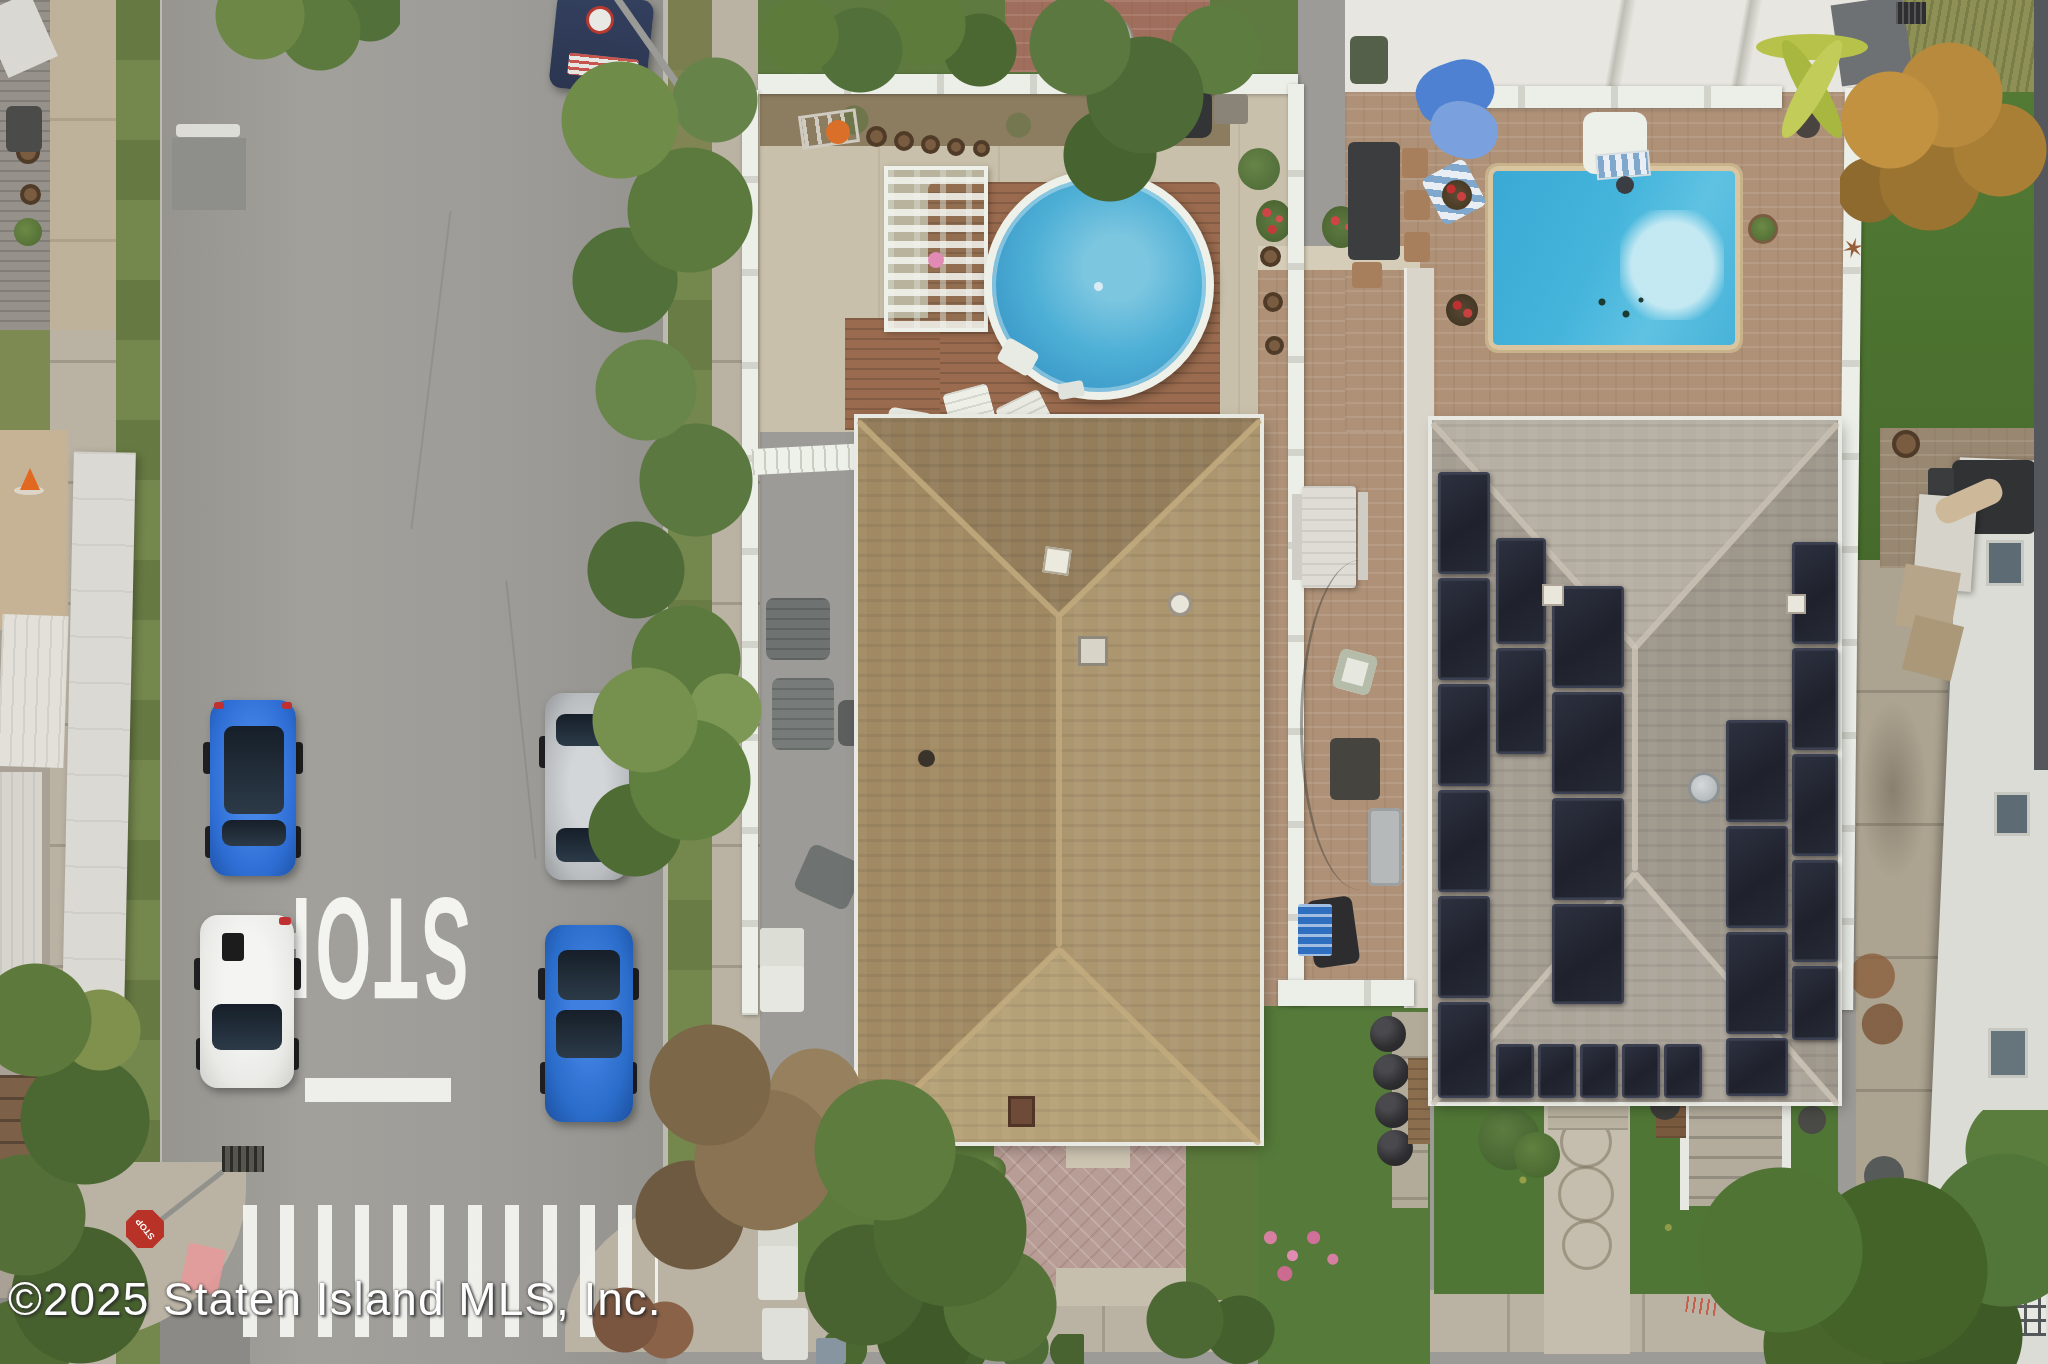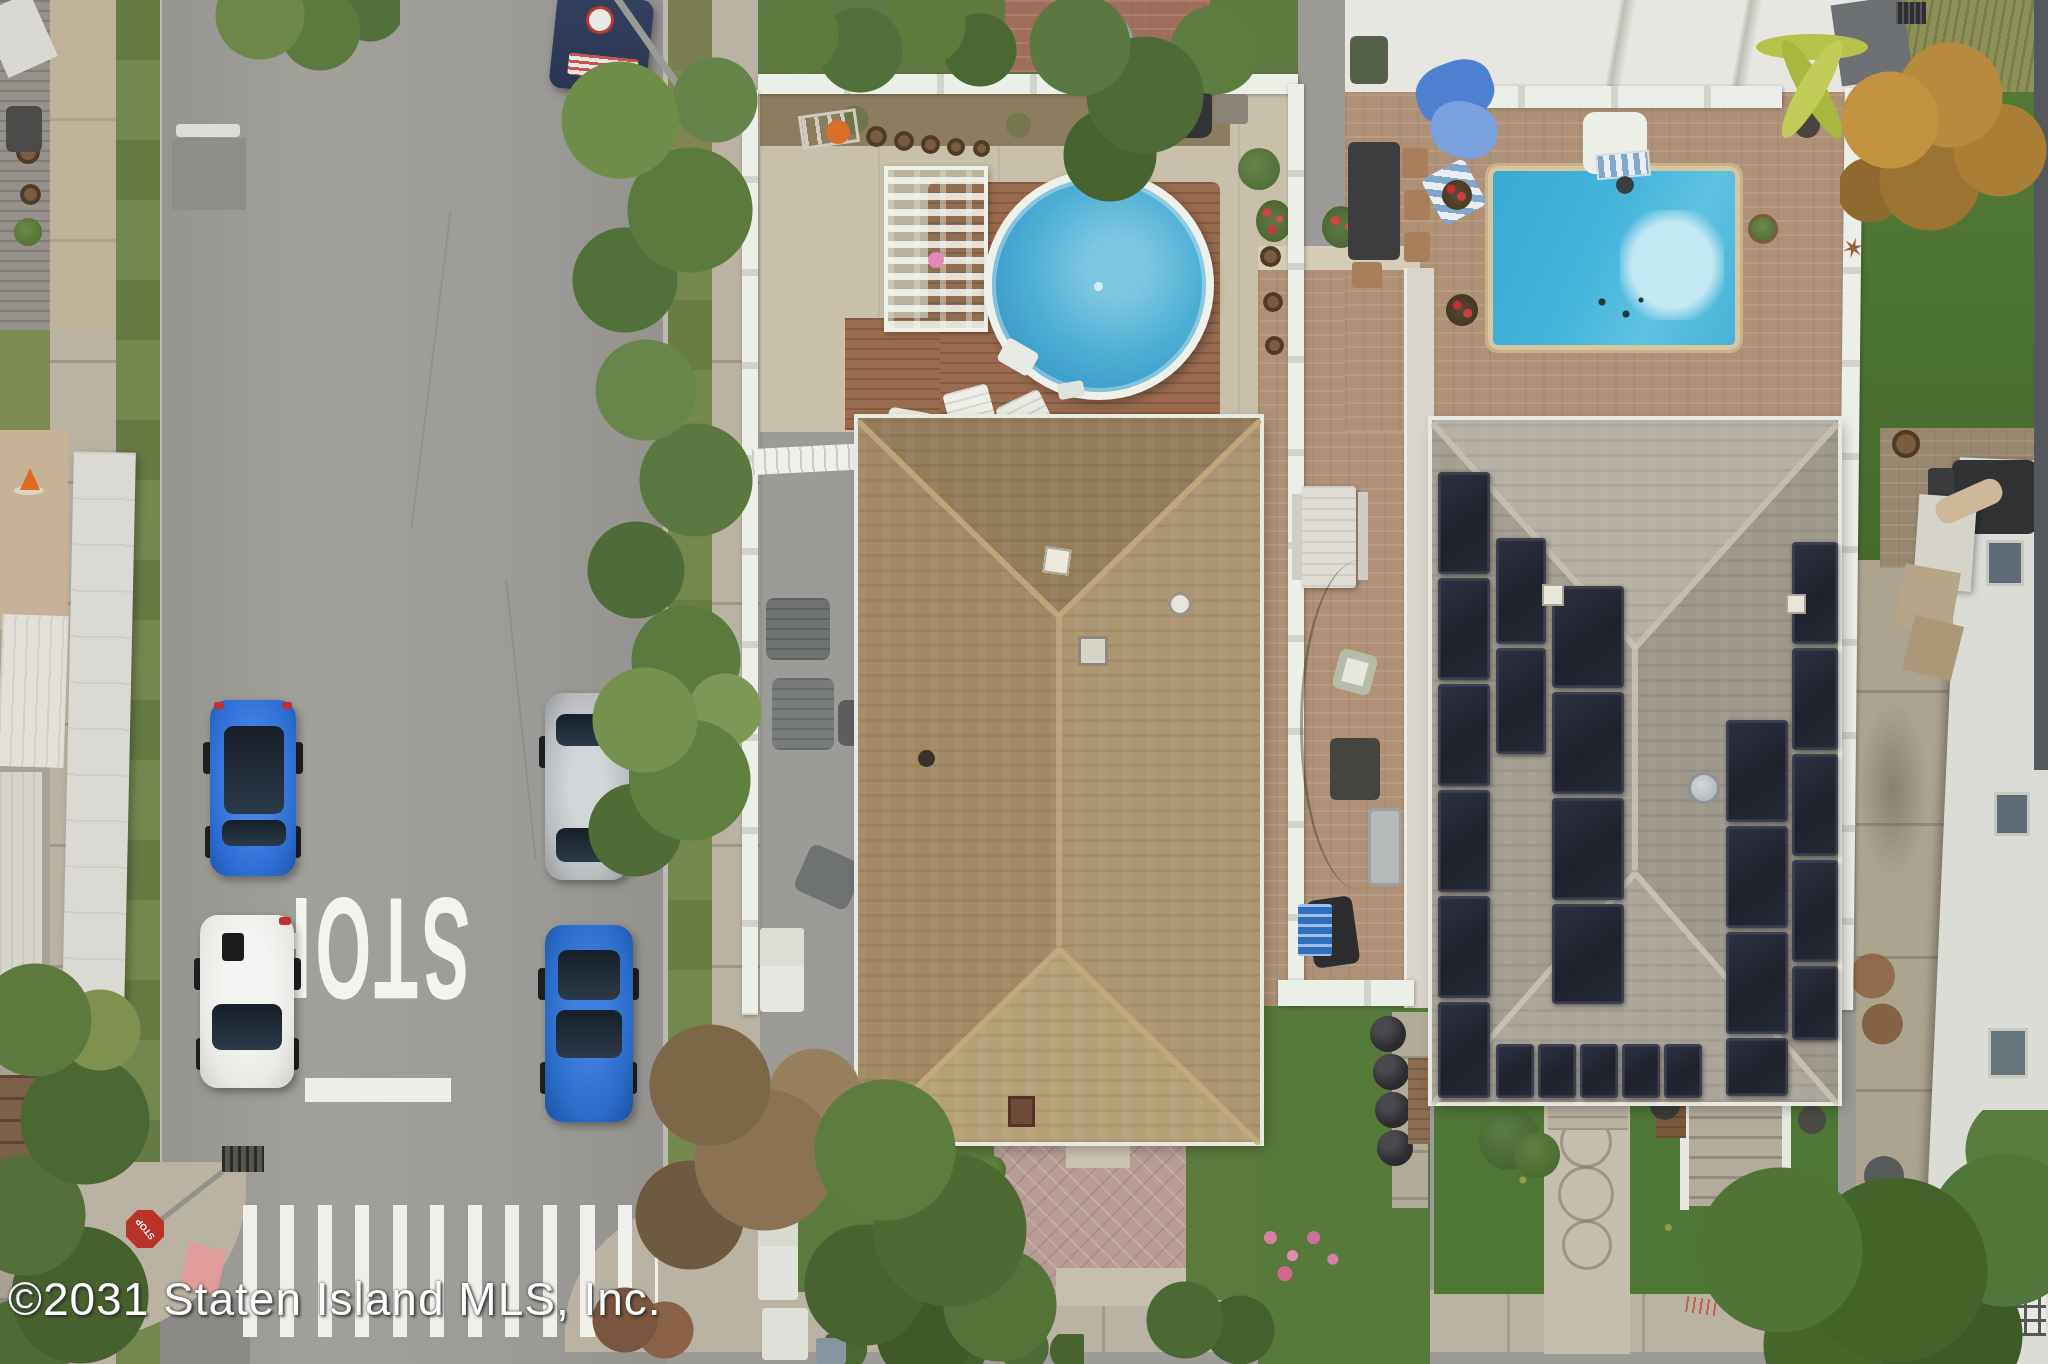--- a/index.html
+++ b/index.html
@@ -416,15 +416,15 @@
        radial-gradient(circle 40px at 45px 45px,#7a5640 0 32px,transparent 33px),
        radial-gradient(circle 36px at 85px 55px,#8a6248 0 28px,transparent 29px);"></div>
   <div class="z20" style="left:1680px;top:1110px;width:368px;height:254px;background:
        radial-gradient(circle 94px at 100px 140px,#4f7434 0 82px,transparent 83px),
        radial-gradient(circle 104px at 215px 160px,#446329 0 92px,transparent 93px),
        radial-gradient(circle 88px at 325px 120px,#52763a 0 76px,transparent 77px),
        radial-gradient(circle 84px at 270px 225px,#3e5a26 0 72px,transparent 73px),
        radial-gradient(circle 78px at 150px 235px,#48662c 0 66px,transparent 67px),
        radial-gradient(circle 64px at 340px 40px,#5a7d3e 0 54px,transparent 55px);"></div>
 
-  <div id="watermark" style="left:8px;top:1272px;width:900px;height:60px;">©2031 Staten Island MLS, Inc.</div>
+  <div id="watermark" style="left:8px;top:1272px;width:900px;height:60px;">©2025 Staten Island MLS, Inc.</div>
 
 </div>
 
 </body></html>

